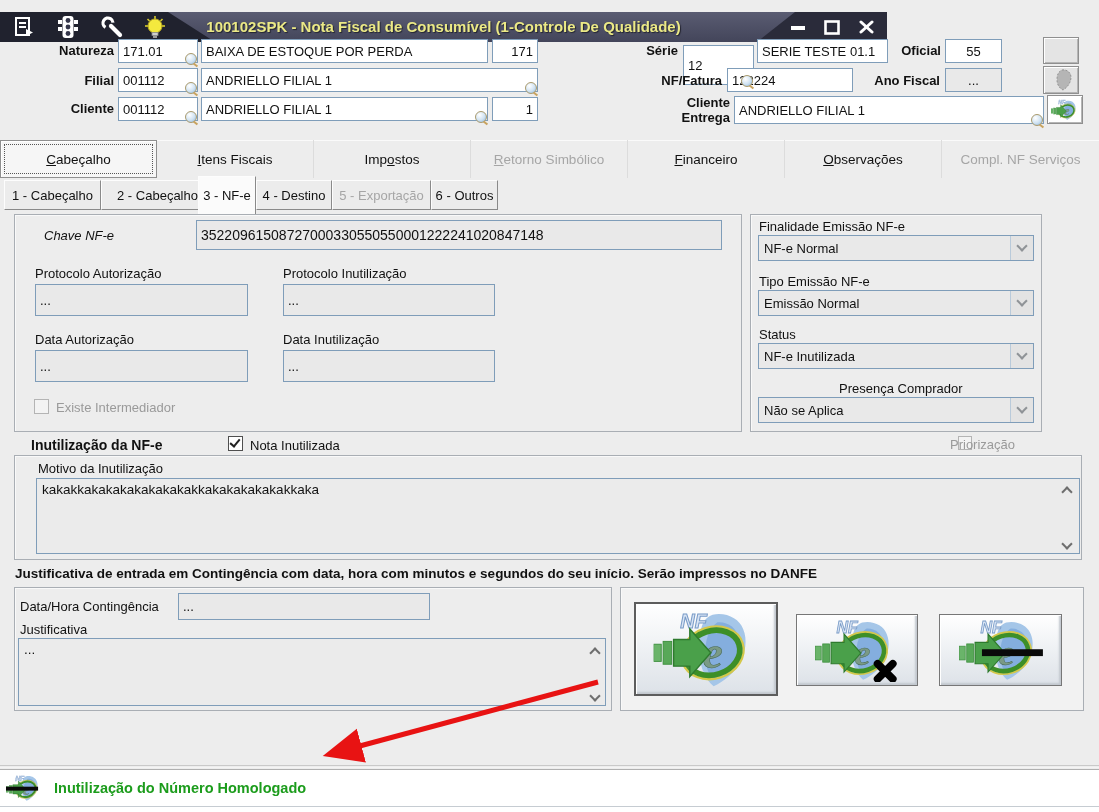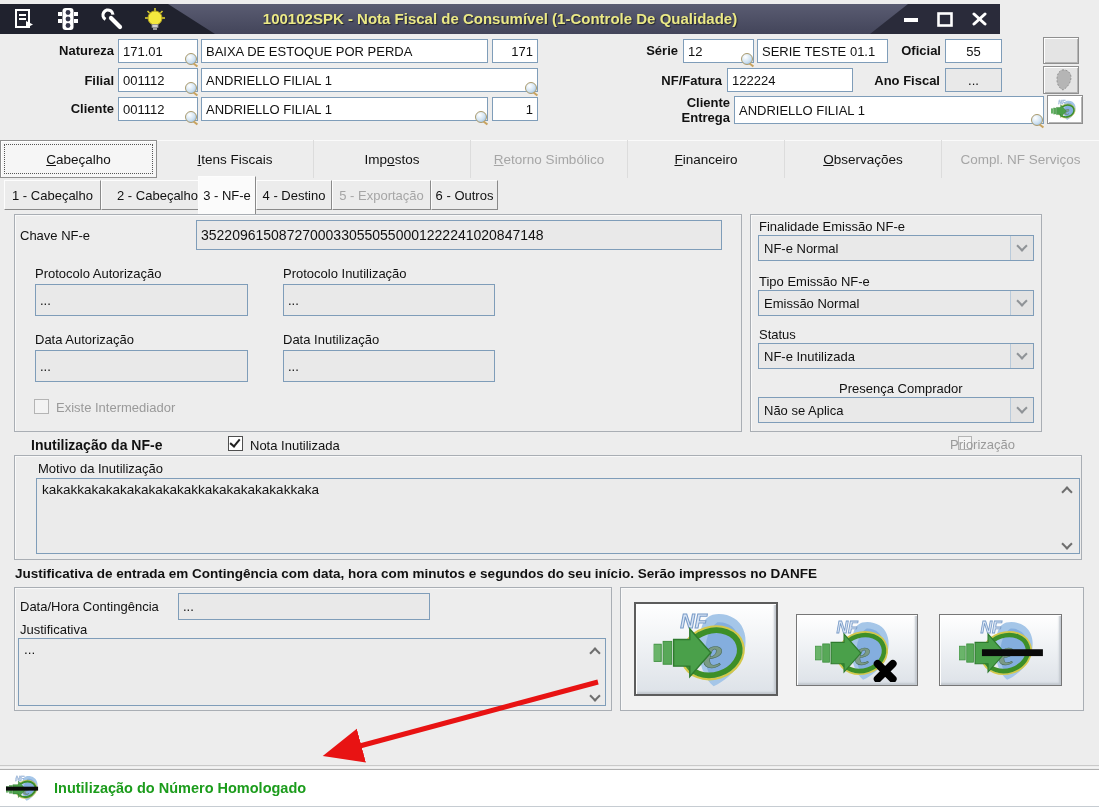--- a/index.html
+++ b/index.html
@@ -1,21 +1,21 @@
 <!DOCTYPE html>
 <html><head>
 <meta charset="utf-8">
 <style>
   html,body{margin:0;padding:0;background:#d8d8d8;}
   *{box-sizing:border-box;}
   .app{position:relative;width:1099px;height:812px;background:#ededed;overflow:hidden;
        font-family:"Liberation Sans",sans-serif;font-size:13px;color:#111;}
 
   
-  .titlebar{position:absolute;left:0;top:4px;width:1000px;height:30px;
+  .titlebar{position:absolute;left:0;top:12px;width:887px;height:30px;
             background:linear-gradient(#5a5c72,#43455a);overflow:hidden;}
   .titlebar .slant-left{position:absolute;left:0;top:0;width:215px;height:30px;
             background:#20222e;clip-path:polygon(0 0,168px 0,215px 100%,0 100%);}
   .titlebar .slant-right{position:absolute;right:0;top:0;width:130px;height:30px;
             background:#2a2b3a;clip-path:polygon(38px 0,100% 0,100% 100%,0 100%);}
   .tb-icon{position:absolute;top:3px;width:26px;height:24px;cursor:pointer;}
   .tb-title{position:absolute;left:0;top:0;width:100%;height:30px;line-height:30px;
             text-align:center;color:#ebe986;font-weight:bold;font-size:15px;
             text-shadow:1px 1px 1px #22232e;}
   .winbtn{position:absolute;top:5px;width:26px;height:20px;display:flex;align-items:center;
@@ -182,21 +182,21 @@
 
   <div class="lbl b" style="left:0;top:43px;width:114px;text-align:right;">Natureza</div>
   <div class="lkp" style="left:118px;top:39px;width:80px;height:24px;">
     <input class="fld" value="171.01" style="">
     <span class="mag"></span>
   </div>
   <input class="fld" style="left: 201px; top: 39px; width: 287px; height: 24px;" value="BAIXA DE ESTOQUE POR PERDA">
   <input class="fld rt" style="left: 492px; top: 39px; width: 46px; height: 24px;" value="171">
 
   <div class="lbl b" style="left:560px;top:43px;width:118px;text-align:right;">Série</div>
-  <div class="lkp" style="left:683px;top:39px;width:71px;height:24px;">
+  <div class="lkp" style="left:683px;top:45px;width:71px;height:40px;">
     <input class="fld" value="12" style="">
     <span class="mag"></span>
   </div>
   <input class="fld" style="left: 757px; top: 39px; width: 131px; height: 24px;" value="SERIE TESTE 01.1">
   <div class="lbl b" style="left:856px;top:43px;width:85px;text-align:right;">Oficial</div>
   <input class="fld ctr" style="left: 945px; top: 39px; width: 57px; height: 24px;" value="55">
   <div class="btn3d" style="left:1043px;top:37px;width:36px;height:27px;"></div>
 
   <div class="lbl b" style="left:0;top:73px;width:114px;text-align:right;">Filial</div>
   <div class="lkp" style="left:118px;top:68px;width:80px;height:24px;">
@@ -254,21 +254,21 @@
 
   <div class="stab" style="left:4px;width:97px;">1 - Cabeçalho</div>
   <div class="stab" style="left:101px;width:113px;">2 - Cabeçalho</div>
   <div class="stab active" style="left:198px;width:58px;">3 - NF-e</div>
   <div class="stab" style="left:256px;width:76px;">4 - Destino</div>
   <div class="stab disabled" style="left:332px;width:99px;">5 - Exportação</div>
   <div class="stab" style="left:431px;width:67px;">6 - Outros</div>
 
   <div class="gbox" style="left:14px;top:214px;width:728px;height:218px;"></div>
 
-  <div class="lbl" style="left:20px;top:228px;">Chave NF-e</div>
+  <div class="lbl" style="left:44px;top:228px;font-style:italic;">Chave NF-e</div>
   <input class="fld ro" style="left: 196px; top: 220px; width: 526px; height: 30px; font-size: 14px;" value="35220961508727000330550550001222241020847148">
 
   <div class="lbl" style="left:35px;top:266px;">Protocolo Autorização</div>
   <input class="fld ro" style="left: 35px; top: 284px; width: 213px; height: 32px;" value="...">
   <div class="lbl" style="left:283px;top:266px;">Protocolo Inutilização</div>
   <input class="fld ro" style="left: 283px; top: 284px; width: 212px; height: 32px;" value="...">
 
   <div class="lbl" style="left:35px;top:332px;">Data Autorização</div>
   <input class="fld ro" style="left: 35px; top: 350px; width: 213px; height: 32px;" value="...">
   <div class="lbl" style="left:283px;top:332px;">Data Inutilização</div>

